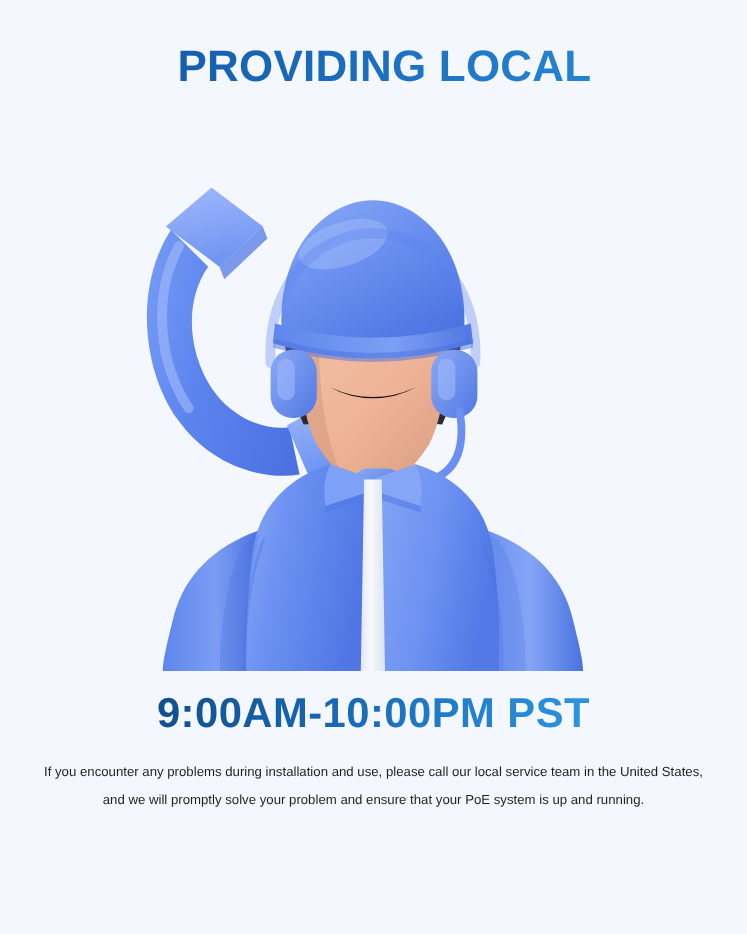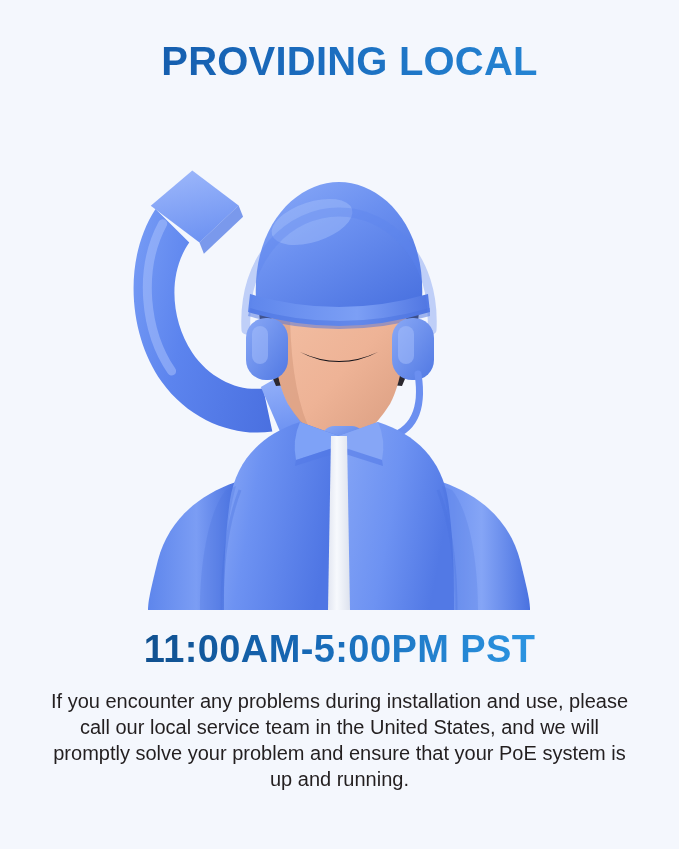--- a/index.html
+++ b/index.html
@@ -63,21 +63,21 @@
     -webkit-text-fill-color: transparent;
   }
 
   
   .bodycopy {
     position: absolute;
     top: 688px;
     left: 40px;
     width: 599px;
     text-align: center;
-    font-size: 20px;
+    font-size: 12px;
     line-height: 26px;
     color: #231f20;
   }
   .bodycopy p { margin: 0; }
 
   
   .illo {
     position: absolute;
     left: 0;
     top: 160px;
@@ -257,20 +257,20 @@
         <path d="M240 330 C 226 366, 222 410, 222 450" stroke="#4a72e0" stroke-width="3" fill="none" opacity="0.35"></path>
         <path d="M438 330 C 452 366, 456 410, 456 450" stroke="#4a72e0" stroke-width="3" fill="none" opacity="0.35"></path>
 
         <path d="M236 326 C 226 362, 222 412, 222 450 L 200 450 C 200 404, 208 352, 226 330 Z" fill="#4a72e0" opacity="0.28"></path>
         <path d="M442 326 C 452 362, 456 412, 456 450 L 478 450 C 478 404, 470 352, 452 330 Z" fill="#4a72e0" opacity="0.22"></path>
       </g>
     </svg>
   </div>
 
   <div class="hours">
-    <span>11:00AM-5:00PM PST</span>
+    <span>9:00AM-10:00PM PST</span>
   </div>
 
   <div class="bodycopy">
     <p>If you encounter any problems during installation and use, please call our local service team in the United States, and we will promptly solve your problem and ensure that your PoE system is up and running.</p>
   </div>
 
 </div>
 
 </body></html>

